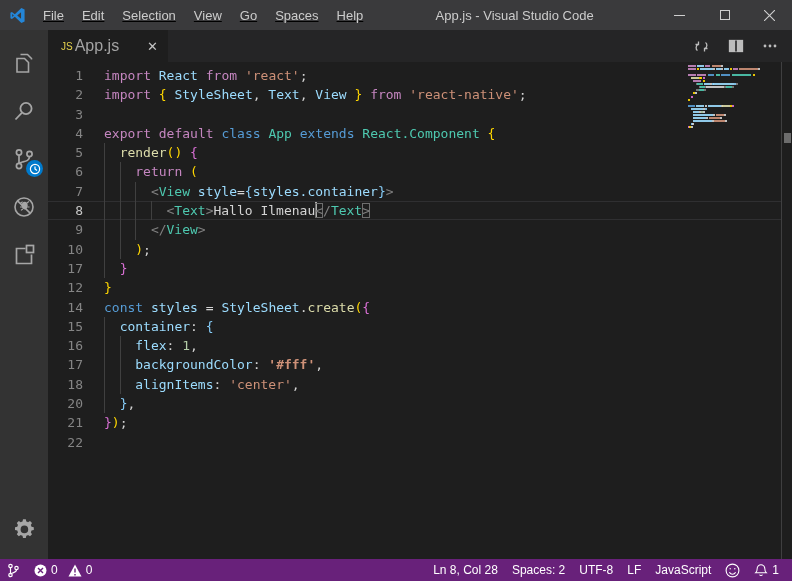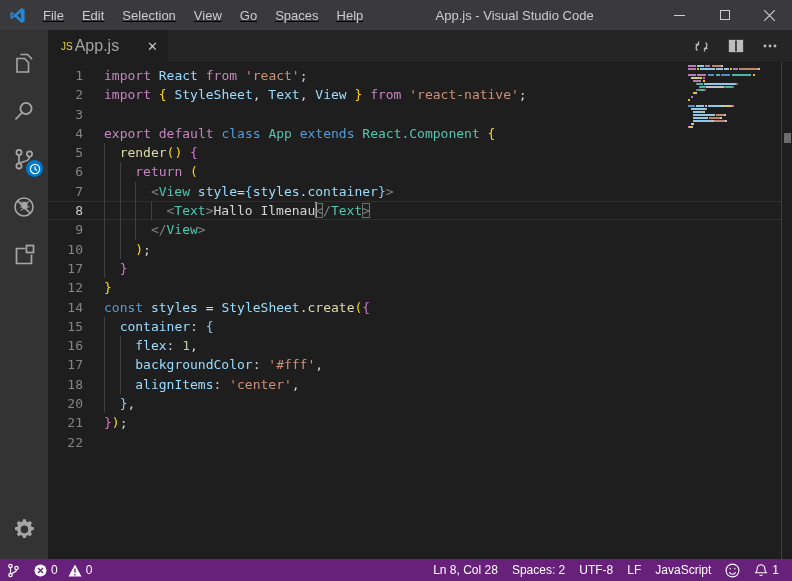--- a/index.html
+++ b/index.html
@@ -250,21 +250,21 @@
             <div class="row">
               <div class="num">15</div>
               <div class="ltxt"><span class="guide"></span><span style="color: rgb(156, 220, 254);">container</span><span style="color: rgb(212, 212, 212);">:</span><span style="color: rgb(212, 212, 212);"> </span><span style="color: rgb(135, 206, 250);">{</span></div>
             </div>
             <div class="row">
               <div class="num">16</div>
               <div class="ltxt"><span class="guide"></span><span class="guide"></span><span style="color: rgb(156, 220, 254);">flex</span><span style="color: rgb(212, 212, 212);">:</span><span style="color: rgb(212, 212, 212);"> </span><span style="color: rgb(181, 206, 168);">1</span><span style="color: rgb(212, 212, 212);">,</span></div>
             </div>
             <div class="row">
               <div class="num">17</div>
-              <div class="ltxt"><span class="guide"></span><span class="guide"></span><span style="color: rgb(156, 220, 254);">backgroundColor</span><span style="color: rgb(212, 212, 212);">:</span><span style="color: rgb(212, 212, 212);"> </span><span style="color: rgb(206, 145, 120);">'#fff'</span><span style="color: rgb(212, 212, 212);">,</span></div>
+              <div class="ltxt"><span class="guide"></span><span class="guide"></span><span style="color: rgb(156, 220, 254);">backgroundColor</span><span style="color: rgb(212, 212, 212);">:</span><span style="color: rgb(212, 212, 212);"> </span><span style="color: rgb(206, 145, 120); font-weight: bold;">'#fff'</span><span style="color: rgb(212, 212, 212);">,</span></div>
             </div>
             <div class="row">
               <div class="num">18</div>
               <div class="ltxt"><span class="guide"></span><span class="guide"></span><span style="color: rgb(156, 220, 254);">alignItems</span><span style="color: rgb(212, 212, 212);">:</span><span style="color: rgb(212, 212, 212);"> </span><span style="color: rgb(206, 145, 120);">'center'</span><span style="color: rgb(212, 212, 212);">,</span></div>
             </div>
             <div class="row">
               <div class="num">20</div>
               <div class="ltxt"><span class="guide"></span><span style="color: rgb(135, 206, 250);">}</span><span style="color: rgb(212, 212, 212);">,</span></div>
             </div>
             <div class="row">

